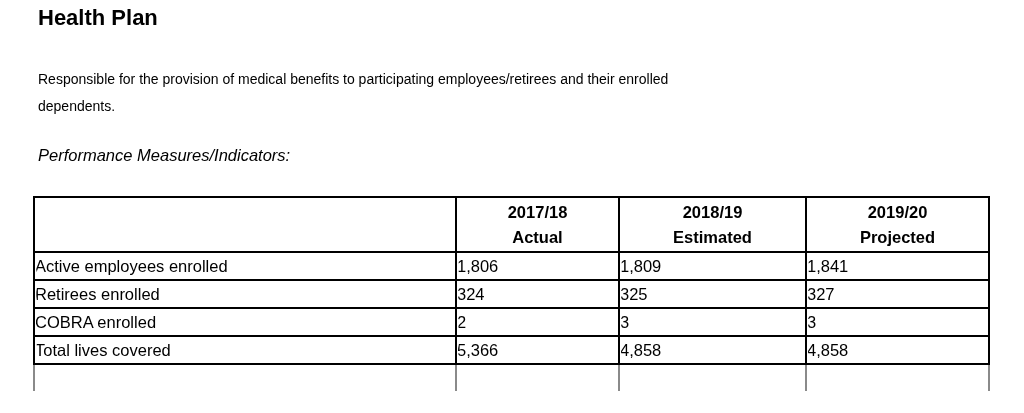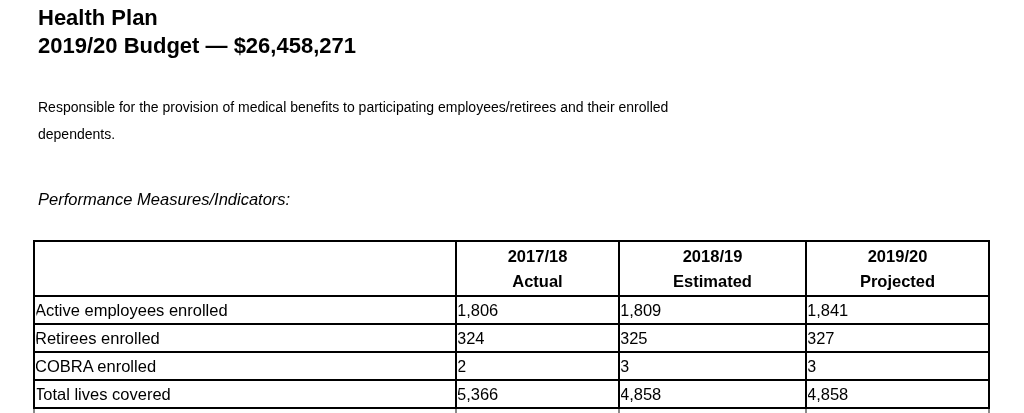--- a/index.html
+++ b/index.html
@@ -28,21 +28,21 @@
     margin: 34px 0 0 0;
     font-size: 14px;
     line-height: 27px;
   }
   .desc-line {
     display: block;
     white-space: nowrap;
   }
   .section-label {
     display: block;
-    margin-top: 42px;
+    margin-top: 26px;
     font-size: 16.5px;
     font-style: italic;
   }
   table.perf {
     border-collapse: collapse;
     table-layout: fixed;
     margin: 31px 0 0 -5px; 
   }
   table.perf th, table.perf td {
     border: 2px solid #000000;
@@ -79,21 +79,20 @@
     border-left: 2px solid #8a8a8a;
     border-right: 2px solid #8a8a8a;
   }
 </style>
 </head>
 <body>
 
 <div class="doc">
 
   <h1 class="title">Health Plan</h1>
-  <h2 class="subtitle">2019/20 Budget — $26,458,271</h2>
 
   <p class="desc">
     <span class="desc-line">Responsible for the provision of medical benefits to participating employees/retirees and their enrolled</span>
     <span class="desc-line">dependents.</span>
   </p>
 
   <span class="section-label">Performance Measures/Indicators:</span>
 
   <table class="perf">
     <colgroup>

